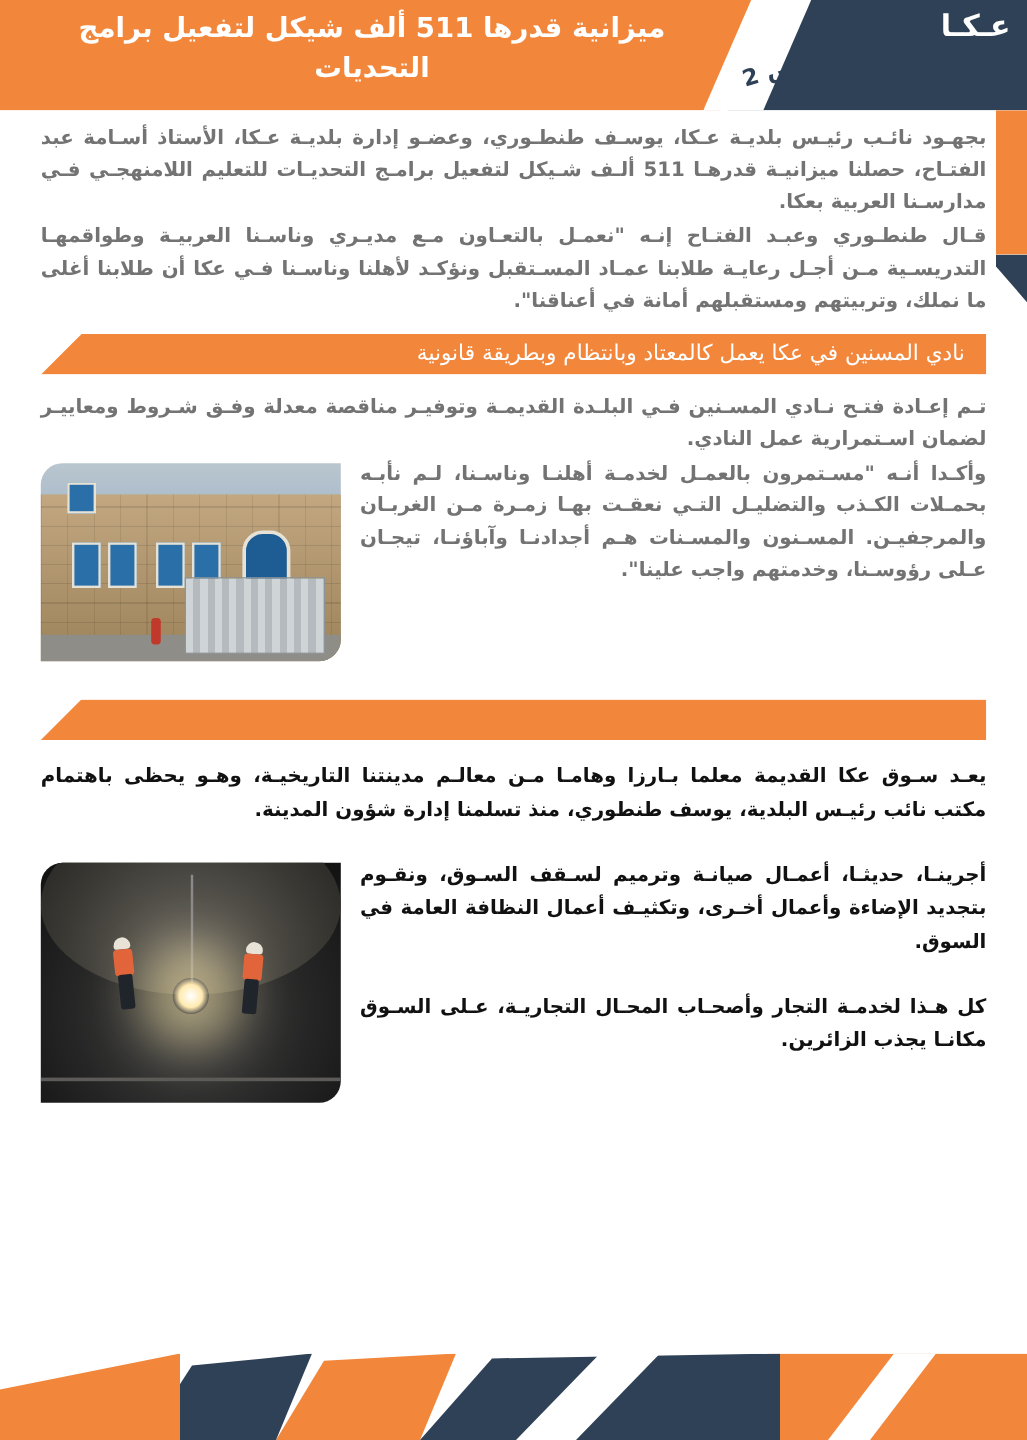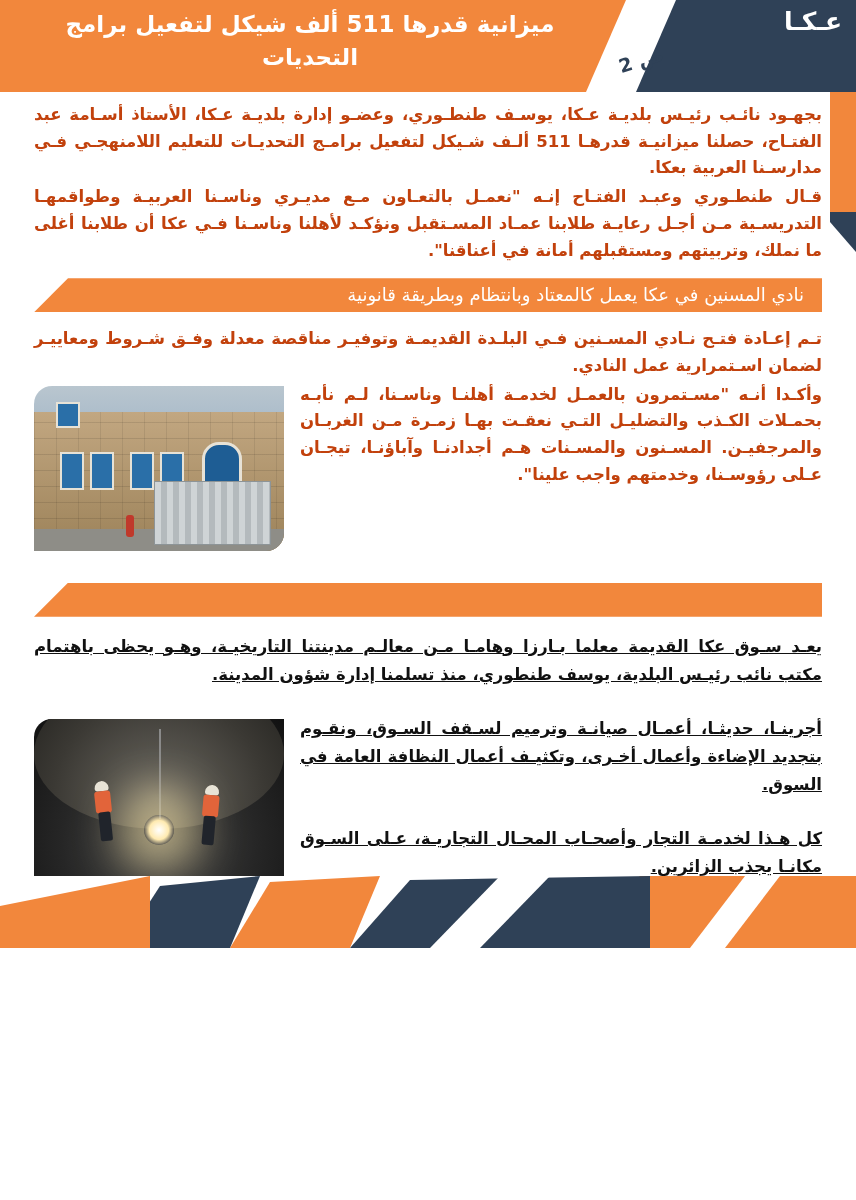--- a/index.html
+++ b/index.html
@@ -6,21 +6,21 @@
     margin: 0;
     padding: 0;
     background: #ffffff;
   }
   body {
     font-family: "DejaVu Sans", "Liberation Sans", sans-serif;
   }
   .page {
     position: relative;
     width: 856px;
-    height: 948px;
+    height: 1200px;
     background: #ffffff;
     overflow: hidden;
   }
 
   
   .header {
     position: relative;
     width: 856px;
     height: 92px;
     overflow: hidden;
@@ -110,35 +110,34 @@
   
   .content {
     position: relative;
     padding: 10px 34px 0 34px;
     direction: rtl;
   }
   p.para {
     margin: 0 0 2px 0;
     font-size: 16.5px;
     line-height: 1.62;
-    color: #c2410c;
+    color: #737373;
     text-align: justify;
     font-weight: bold;
   }
   p.para.lead {
     text-indent: 0;
   }
   p.loose {
     margin: 16px 0 26px 0;
     font-size: 16.5px;
     line-height: 1.7;
     color: #111111;
     text-align: justify;
     font-weight: bold;
-    text-decoration: underline;
   }
 
   
   .secbar {
     position: relative;
     height: 34px;
     margin: 14px 0 14px 0;
     overflow: hidden;
   }
   .secbar .bar-bg {

